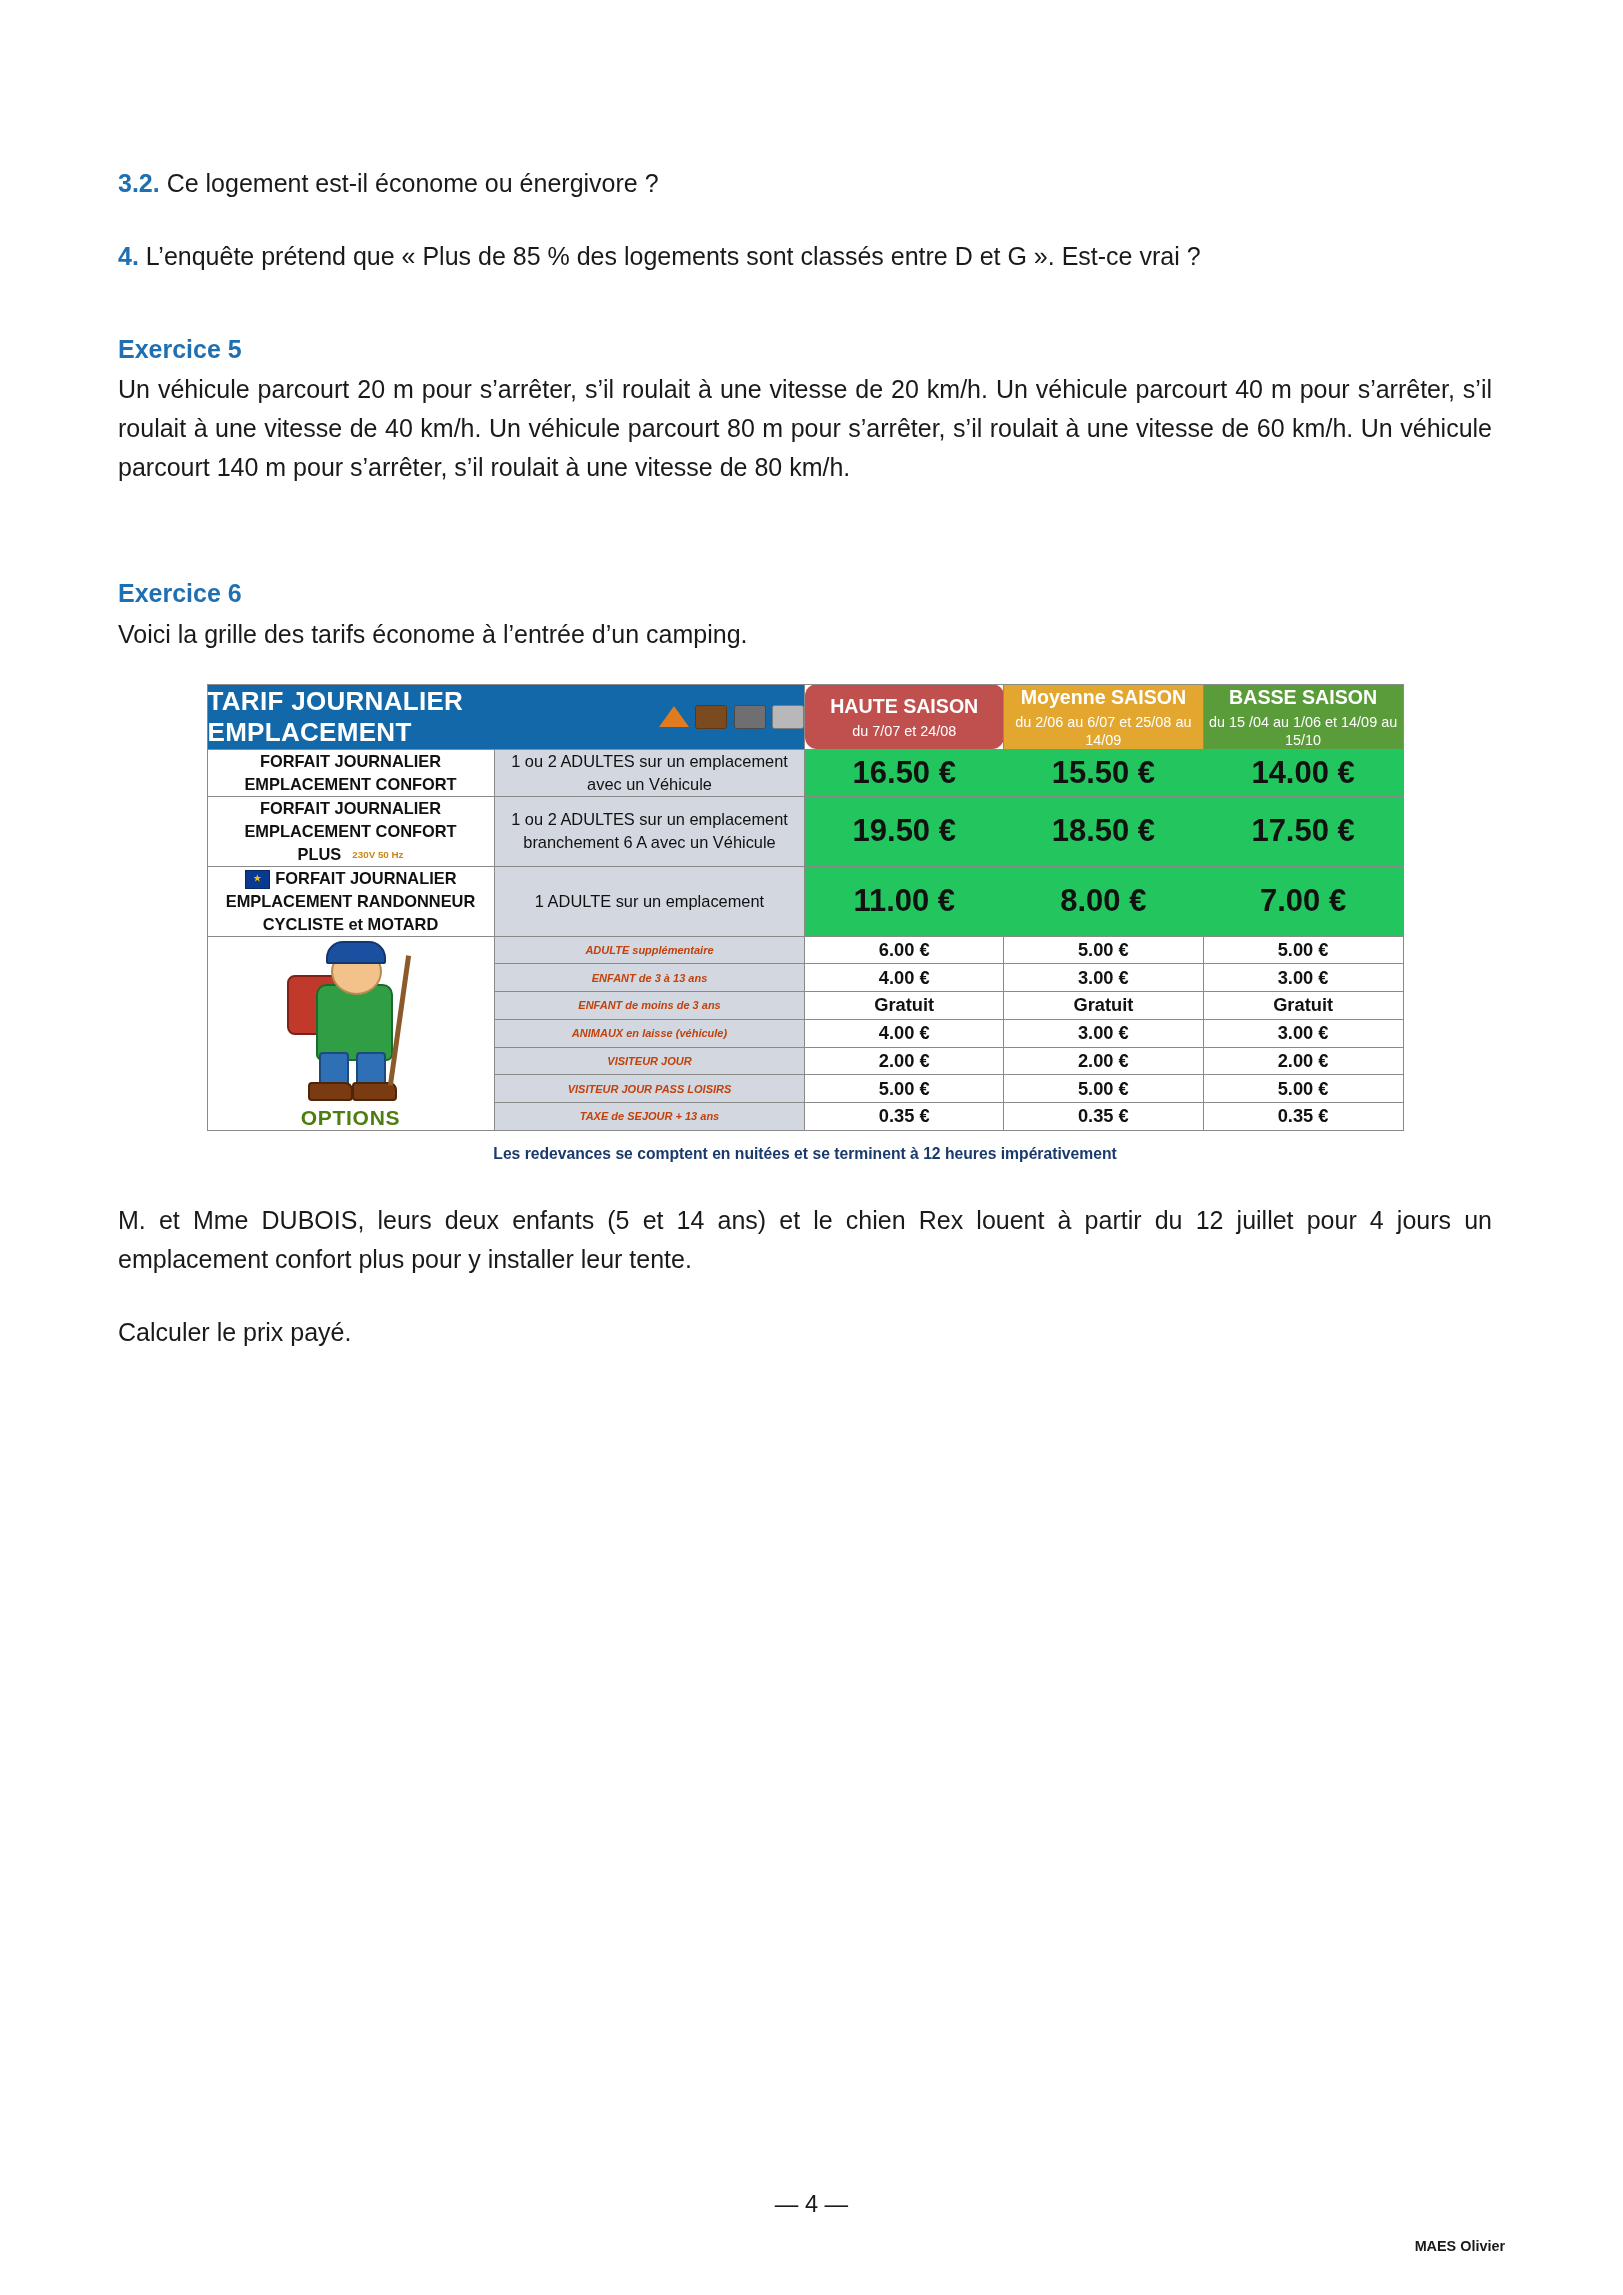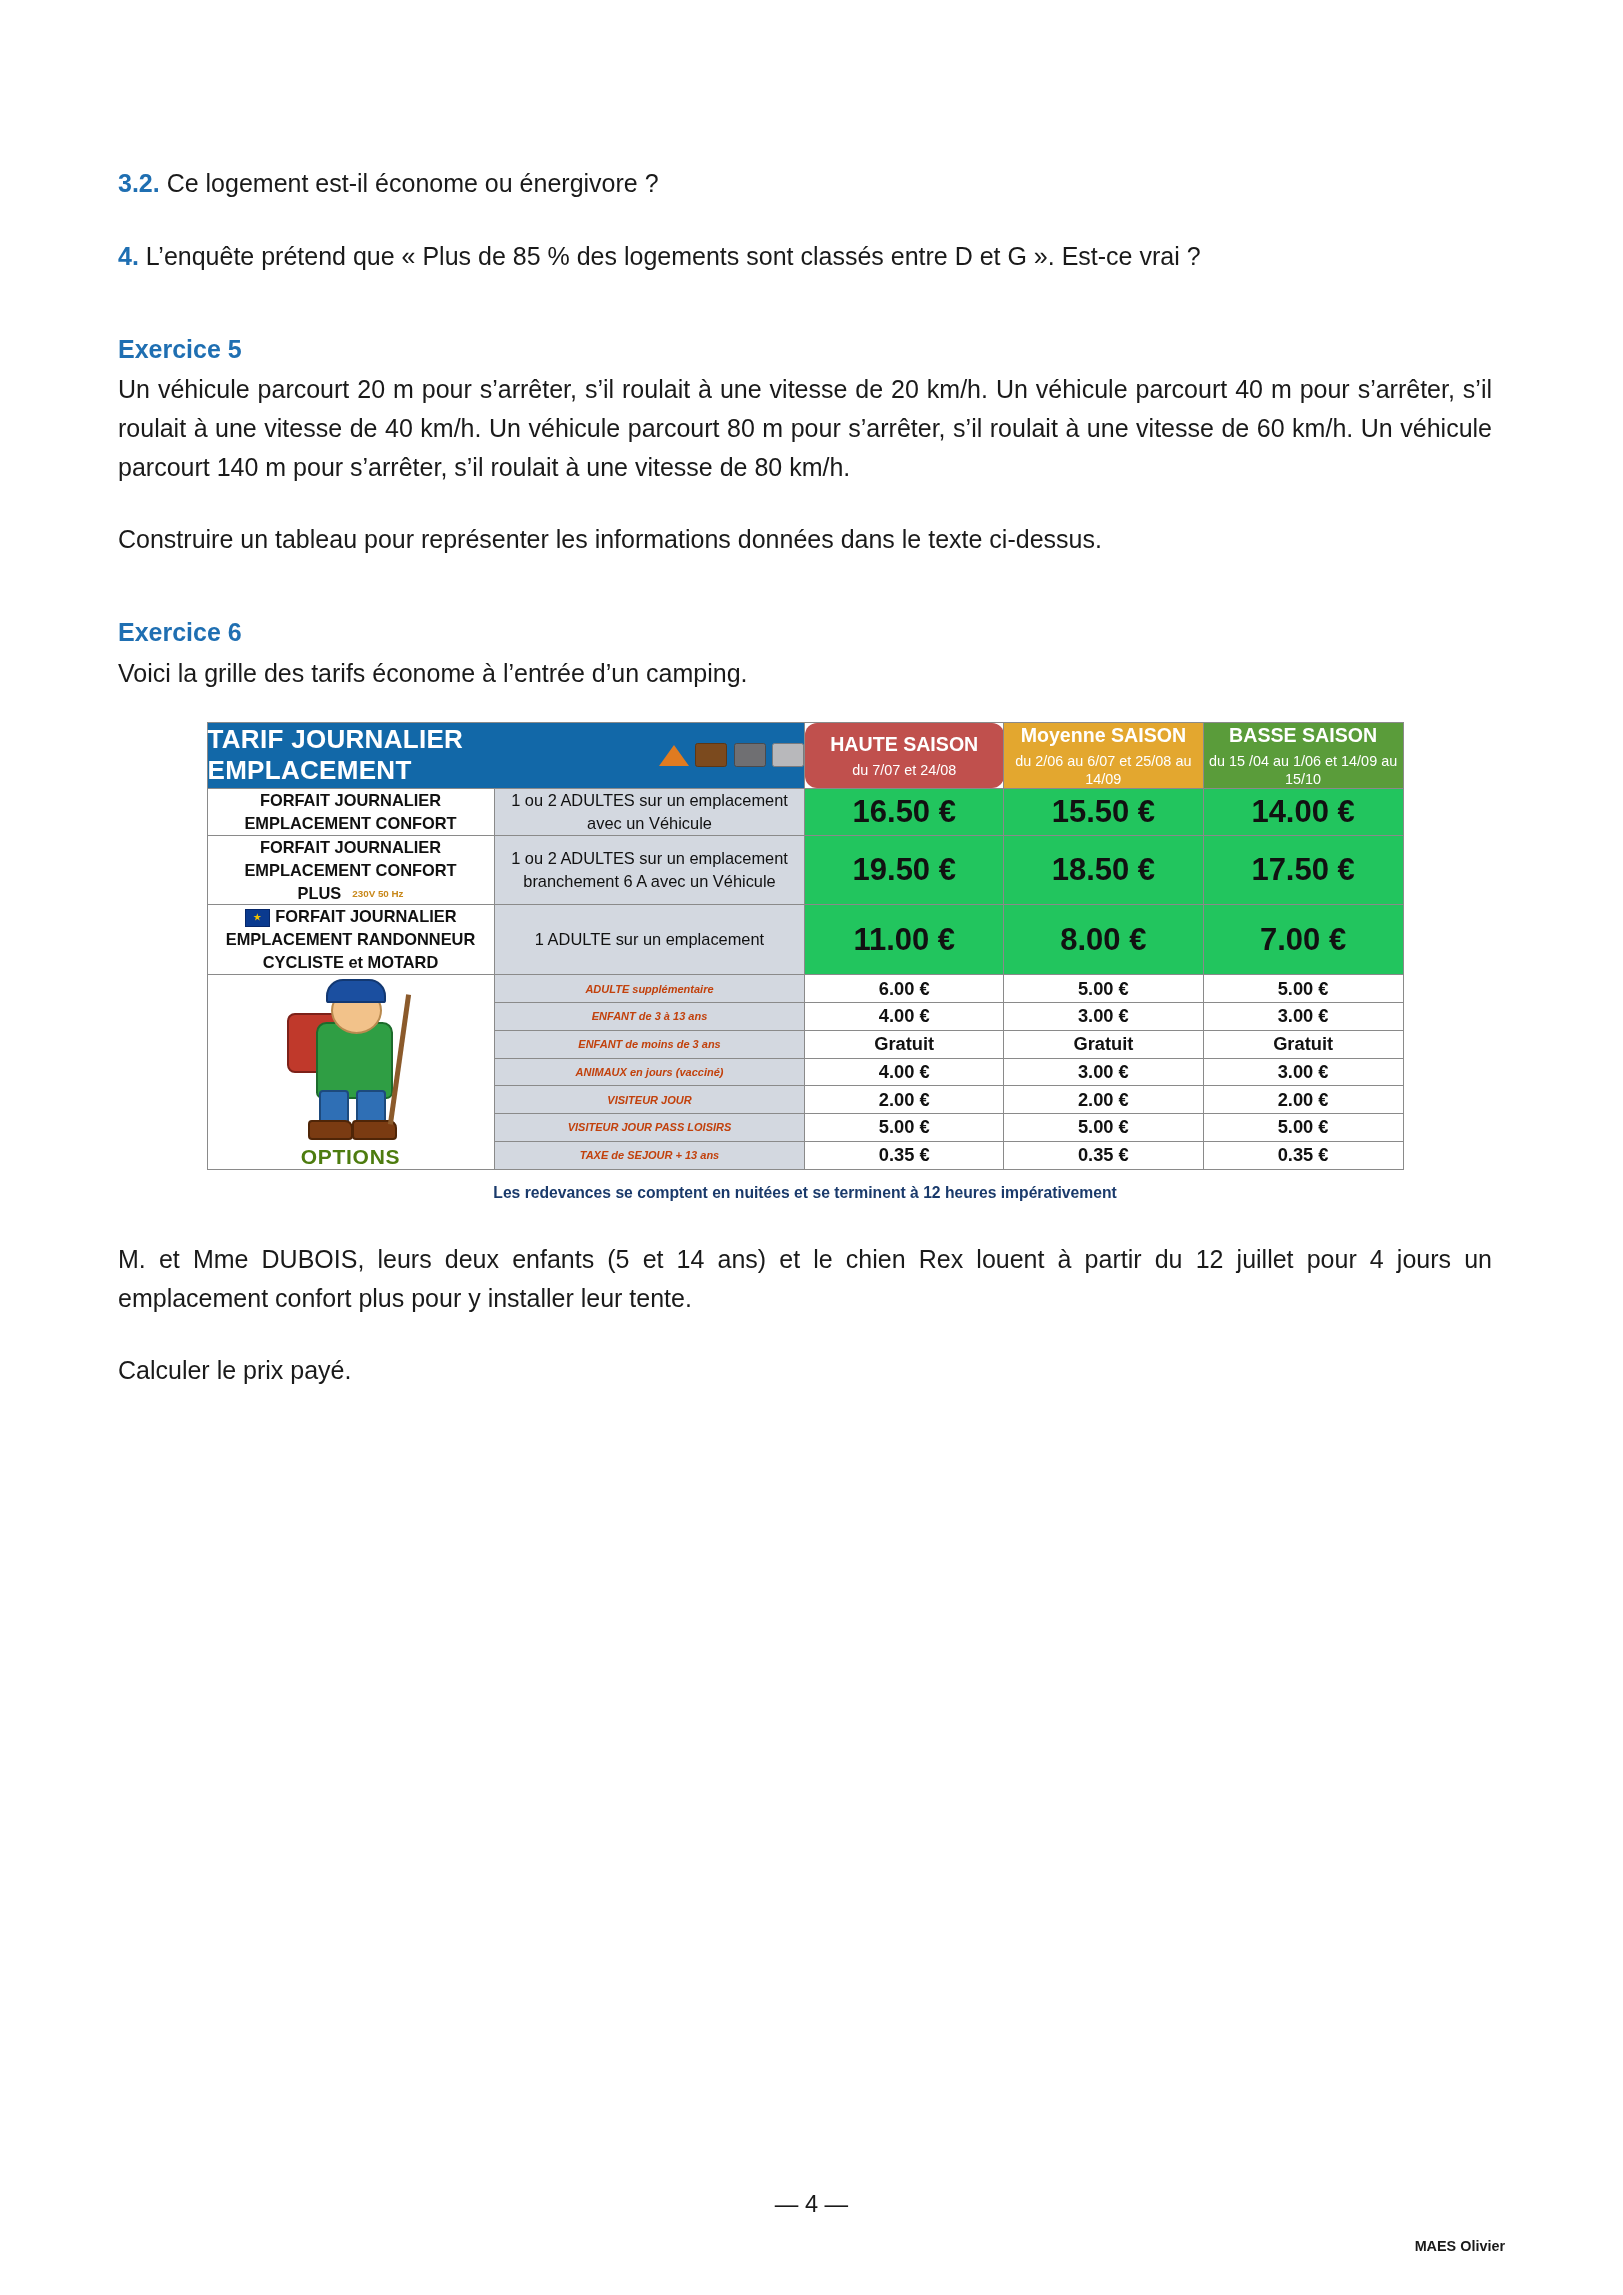--- a/index.html
+++ b/index.html
@@ -294,21 +294,20 @@
     <span class="q-num">4.</span><span> L’enquête prétend que « Plus de 85 % des logements sont classés entre D et G ». Est-ce vrai ?</span>
   </p>
 
   <div class="spacer-md"></div>
 
   <p class="ex-title">Exercice 5</p>
   <p class="para">Un véhicule parcourt 20 m pour s’arrêter, s’il roulait à une vitesse de 20 km/h. Un véhicule parcourt 40 m pour s’arrêter, s’il roulait à une vitesse de 40 km/h. Un véhicule parcourt 80 m pour s’arrêter, s’il roulait à une vitesse de 60 km/h. Un véhicule parcourt 140 m pour s’arrêter, s’il roulait à une vitesse de 80 km/h.</p>
 
   <div class="spacer-sm"></div>
 
-  <p class="para nojust">Construire un tableau pour représenter les informations données dans le texte ci-dessus.</p>
 
   <div class="spacer-md"></div>
 
   <p class="ex-title">Exercice 6</p>
   <p class="para nojust">Voici la grille des tarifs économe à l’entrée d’un camping.</p>
 
   <div class="figure">
     <table class="tarif">
       <colgroup>
         <col style="width:24%">
@@ -417,21 +416,21 @@
           <td class="opt-price">3.00 €</td>
           <td class="opt-price">3.00 €</td>
         </tr>
         <tr>
           <td class="opt-desc">ENFANT de moins  de 3 ans</td>
           <td class="opt-price">Gratuit</td>
           <td class="opt-price">Gratuit</td>
           <td class="opt-price">Gratuit</td>
         </tr>
         <tr>
-          <td class="opt-desc">ANIMAUX en jours (vacciné)</td>
+          <td class="opt-desc">ANIMAUX en laisse (véhicule)</td>
           <td class="opt-price">4.00 €</td>
           <td class="opt-price">3.00 €</td>
           <td class="opt-price">3.00 €</td>
         </tr>
         <tr>
           <td class="opt-desc">VISITEUR JOUR</td>
           <td class="opt-price">2.00 €</td>
           <td class="opt-price">2.00 €</td>
           <td class="opt-price">2.00 €</td>
         </tr>

